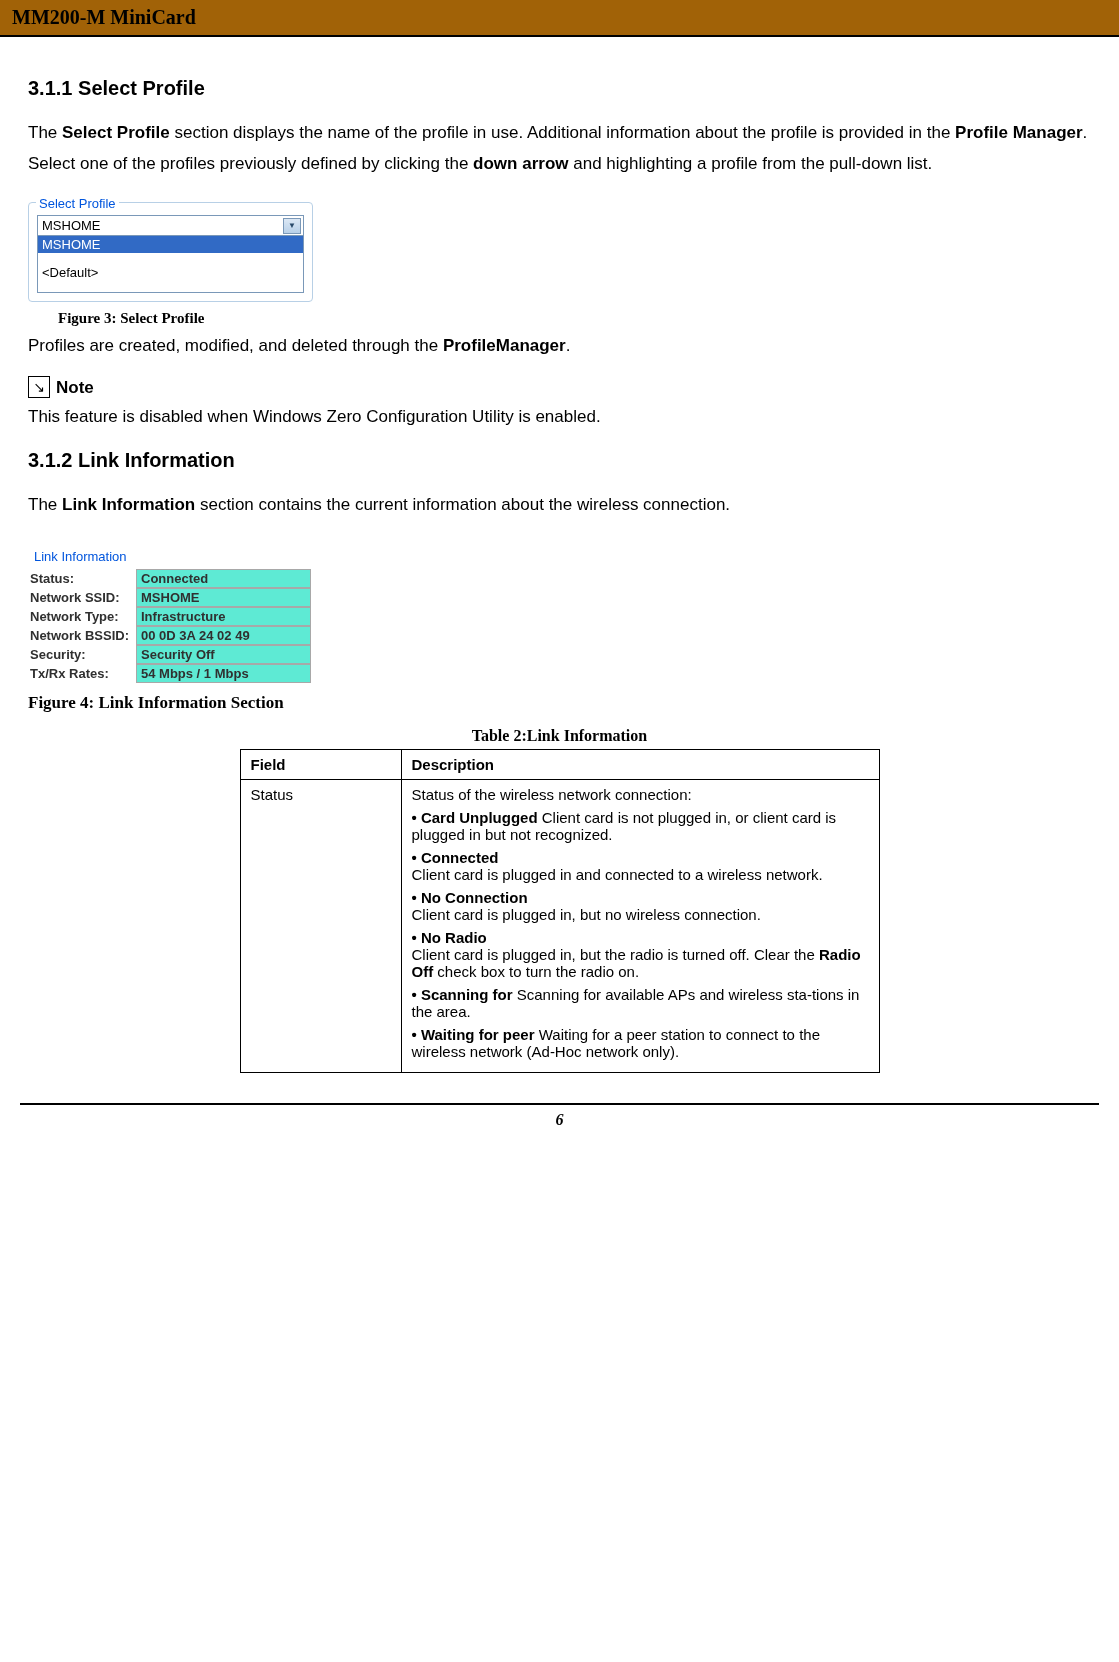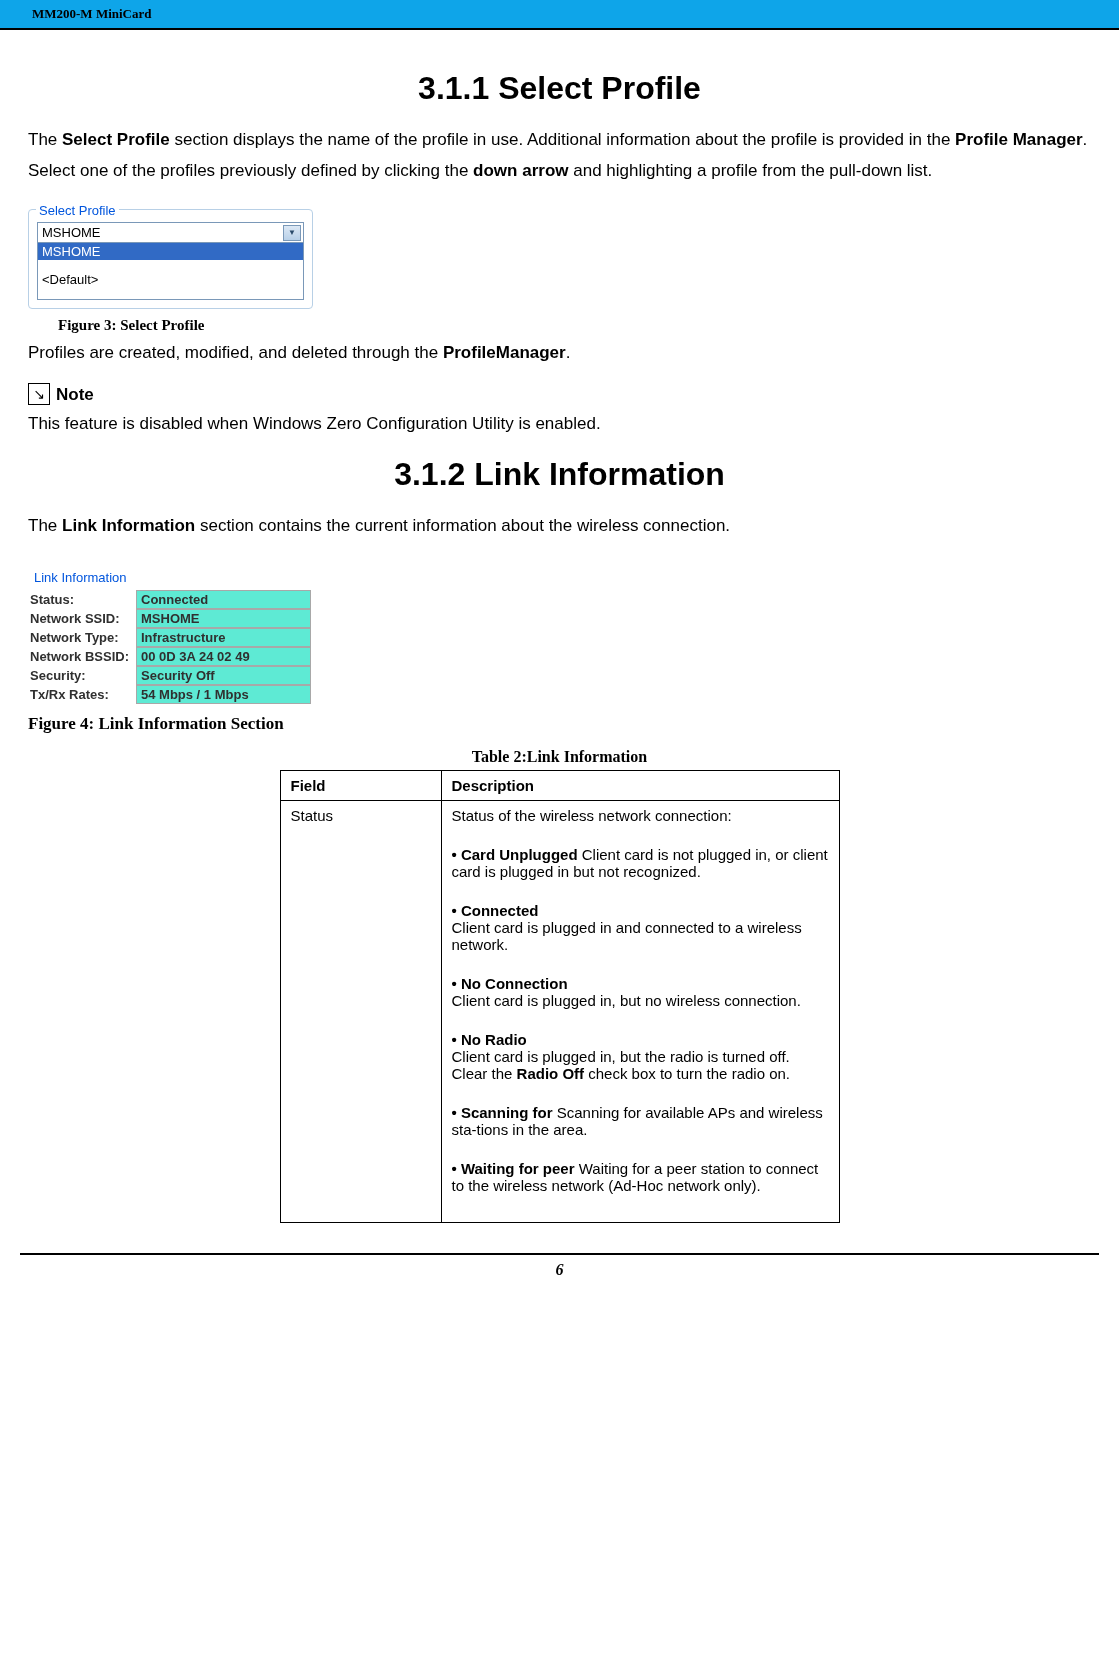--- a/index.html
+++ b/index.html
@@ -3,35 +3,34 @@
   <meta charset="utf-8">
   <style>
     body {
       font-family: Arial, Helvetica, sans-serif;
       margin: 0;
       padding: 0;
       background: white;
       width: 1119px;
     }
     .header-bar {
-      background: #0ea5e9;
+      background: #a16207;
       border-bottom: 2px solid #000;
-      padding: 6px 32px;
-      font-family: 'Times New Roman', serif;
-      font-weight: bold;
-      font-size: 13px;
+      padding: 6px 12px;
+      font-family: 'Times New Roman', serif;
+      font-weight: bold;
+      font-size: 20px;
     }
     .content {
       padding: 20px 28px 0 28px;
     }
     h2 {
-      font-size: 32px;
+      font-size: 20px;
       font-weight: bold;
       margin: 20px 0 22px 0;
-      text-align: center;
     }
     p {
       font-size: 17px;
       line-height: 1.35;
       margin: 8px 0;
       text-align: justify;
     }
     .select-profile-figure {
       margin: 10px 0 4px 0;
     }
@@ -148,34 +147,34 @@
     .table-caption {
       font-family: 'Times New Roman', serif;
       font-weight: bold;
       font-size: 16px;
       text-align: center;
       margin: 14px 0 4px 0;
     }
     .info-table {
       border-collapse: collapse;
       margin: 0 auto;
-      width: 560px;
+      width: 640px;
     }
     .info-table th, .info-table td {
       border: 1px solid #000;
       padding: 6px 10px;
       text-align: left;
       vertical-align: top;
       font-size: 15px;
     }
     .info-table th {
       font-weight: bold;
     }
     .desc-block {
-      margin: 22px 0;
+      margin: 6px 0;
     }
     .bullet-bold {
       font-weight: bold;
     }
     .footer-rule {
       border-top: 2px solid #000;
       margin: 30px 20px 0 20px;
     }
     .page-number {
       text-align: center;

